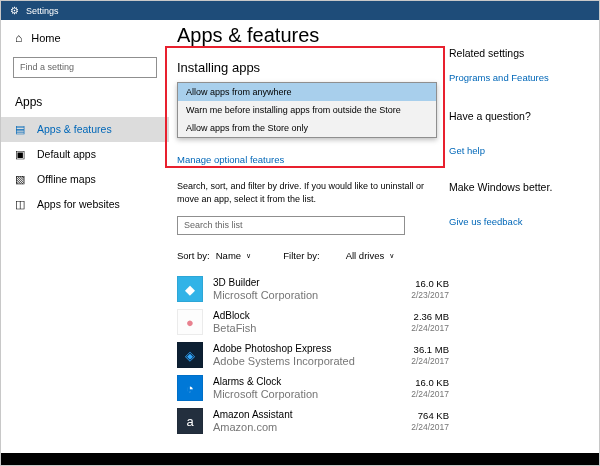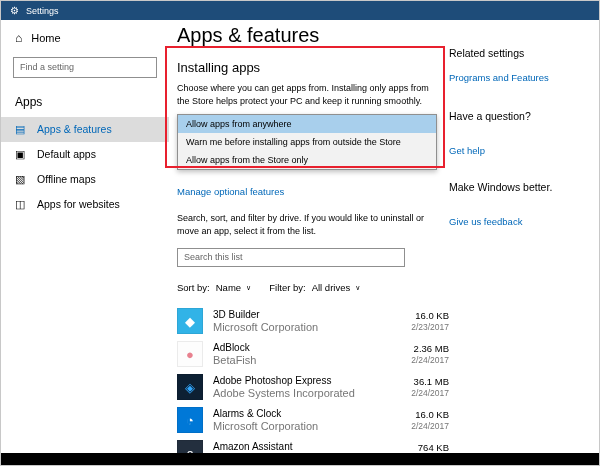--- a/index.html
+++ b/index.html
@@ -39,21 +39,21 @@
   .list-intro{margin-top:13px;font-size:9px;line-height:1.45;width:264px;}
   .search-list-wrap{margin-top:8px;}
   .search-list-wrap input{width:228px;box-sizing:border-box;height:19px;border:1px solid #8f8f8f;
     font-size:9px;padding:0 6px;font-family:inherit;outline:none;}
   .search-list-wrap input::placeholder{color:#666;}
   .filters-row{margin-top:15px;display:flex;align-items:center;font-size:9.5px;}
   .flabel{margin-right:6px;}
   .fbtn{display:flex;align-items:center;gap:5px;background:none;border:none;padding:0;
     font:inherit;cursor:pointer;color:#000;}
   .chev{font-size:7px;position:relative;top:1px;}
-  .filter-group{margin-left:18px;display:flex;align-items:center;}
+  .filter-group{margin-left:32px;display:flex;align-items:center;gap:20px;}
   .filter-group .flabel{margin-right:6px;}
   
   .app-list{margin-top:12px;}
   .app-row{display:flex;align-items:center;height:33px;cursor:pointer;}
   .app-icon{width:26px;height:26px;flex:none;display:flex;align-items:center;justify-content:center;
     font-size:13px;border:1px solid rgba(0,0,0,.07);box-sizing:border-box;}
   .app-meta{flex:1;padding-left:10px;min-width:0;}
   .app-name{font-size:10px;white-space:nowrap;}
   .app-pub{font-size:11px;color:var(--text_secondary,#767676);margin-top:1px;white-space:nowrap;}
   .app-size{text-align:right;flex:none;}
@@ -106,21 +106,20 @@
     <div class="nav-item">
       <span class="icon">◫</span>
       <span>Apps for websites</span>
     </div>
   </div>
 
   <div class="main">
     <h1 class="page-title">Apps &amp; features</h1>
 
     <div class="section-title">Installing apps</div>
-    <div class="desc">Choose where you can get apps from. Installing only apps from the Store helps protect your PC and keep it running smoothly.</div>
 
     <div class="dropdown-list">
       <div class="dd-option selected">Allow apps from anywhere</div>
       <div class="dd-option">Warn me before installing apps from outside the Store</div>
       <div class="dd-option">Allow apps from the Store only</div>
     </div>
 
     <a class="manage-link">Manage optional features</a>
 
     <div class="list-intro">Search, sort, and filter by drive. If you would like to uninstall or move an app, select it from the list.</div>

